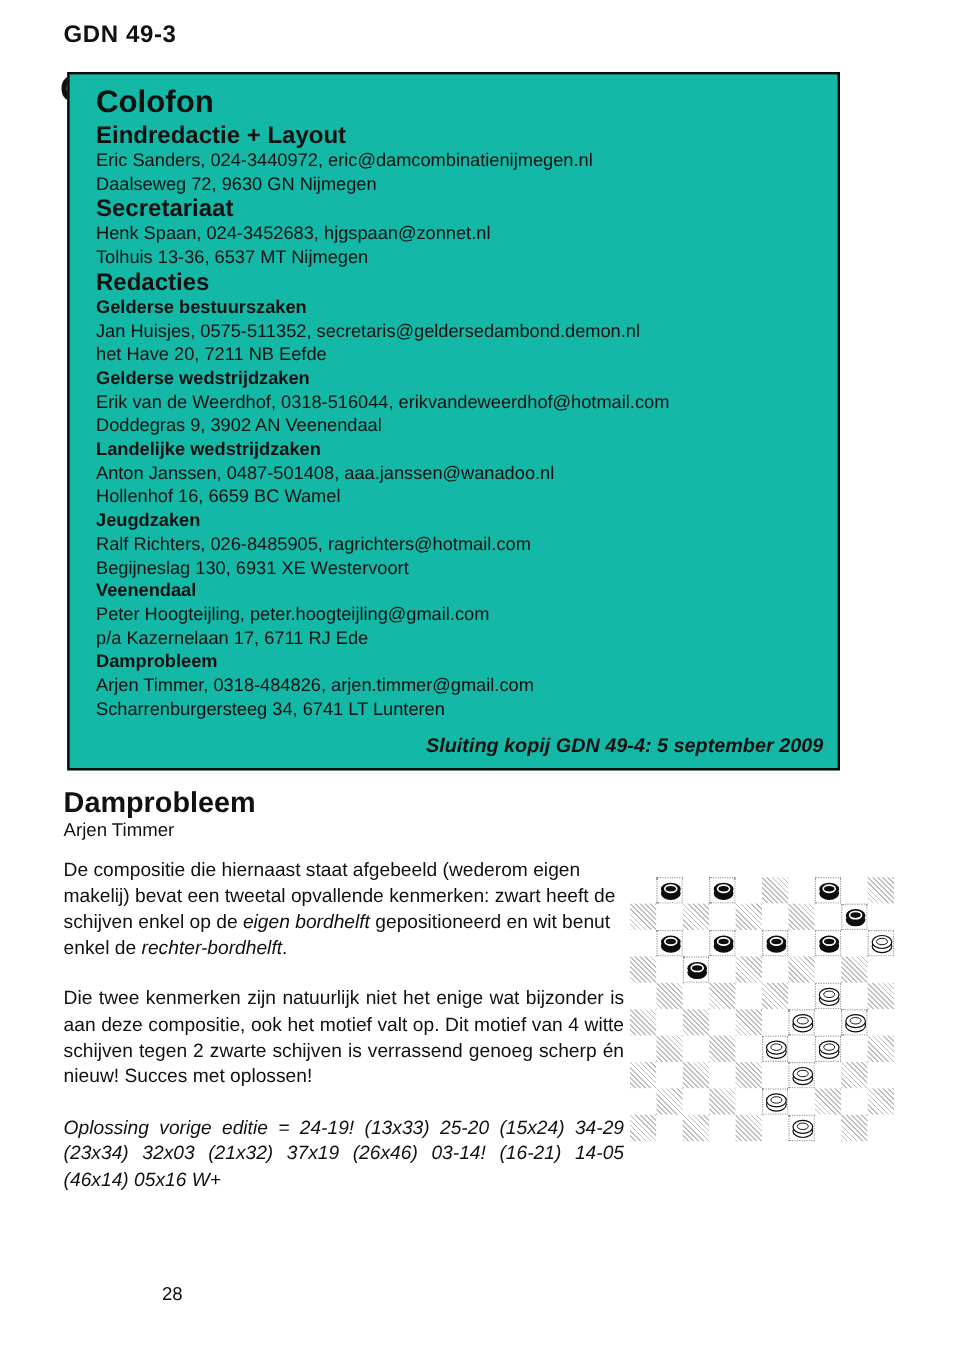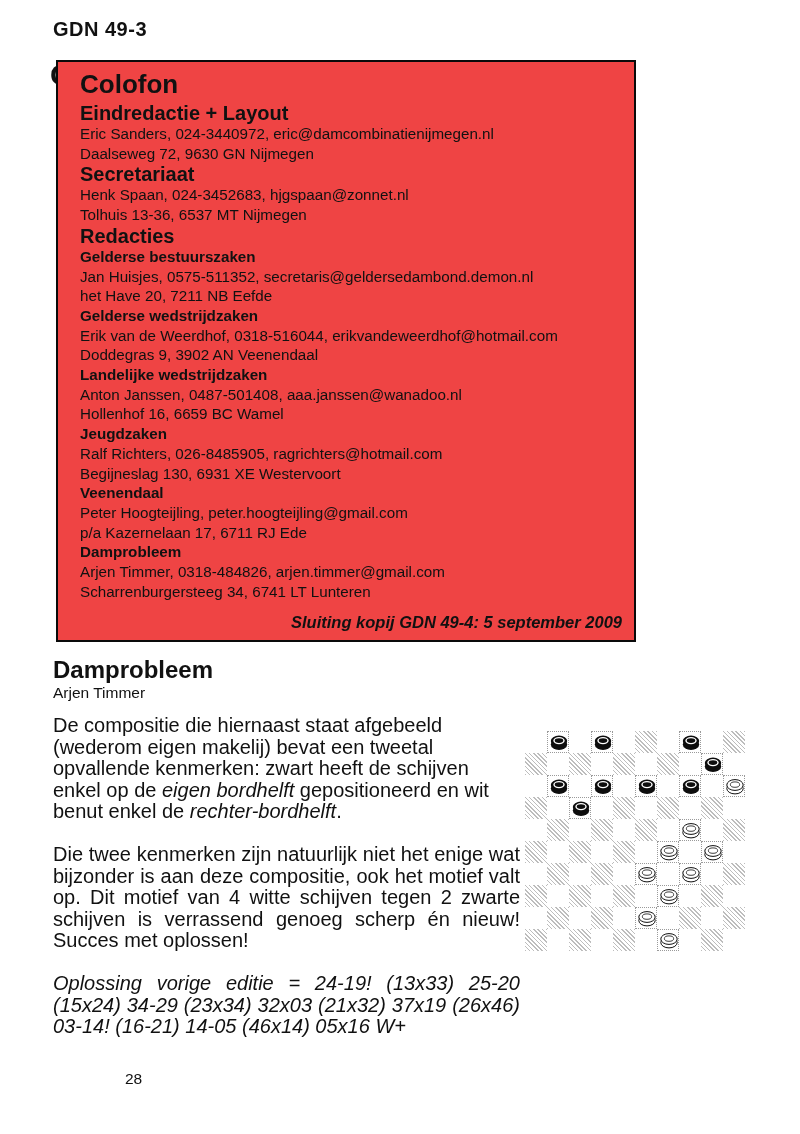--- a/index.html
+++ b/index.html
@@ -14,40 +14,40 @@
   .abs { position: absolute; }
 
   
   #page-header { left: 53px; top: 18px; font-size: 20px; font-weight: bold; letter-spacing: 0.5px; }
 
   
   #bg-letter { left: 50px; top: 58px; font-size: 30px; font-weight: bold; z-index: 1; }
 
   
   #colofon-box {
-    left: 56px; top: 60px; width: 580px; height: 582px;
-    background: #ef4444;
+    left: 56px; top: 60px; width: 644px; height: 582px;
+    background: #14b8a6;
     border: 2px solid #0a0a0a;
     z-index: 2;
     padding: 6px 14px 0 22px;
   }
   #colofon-title { font-size: 26px; font-weight: bold; line-height: 32px; margin-bottom: 2px; }
   .col-h1 { font-size: 20px; font-weight: bold; line-height: 22px; }
   .col-h2 { font-size: 15.2px; font-weight: bold; line-height: 19.7px; }
   .col-line { font-size: 15.2px; line-height: 19.7px; white-space: nowrap; }
   #colofon-closing {
     position: absolute; right: 12px; bottom: 8px;
     font-size: 16.5px; font-weight: bold; font-style: italic;
   }
 
   
   #article { left: 53px; top: 656px; width: 467px; z-index: 1; }
   #article-title { font-size: 24px; font-weight: bold; line-height: 27px; }
   #article-author { font-size: 15.5px; line-height: 20px; margin-bottom: 12px; }
-  .para { font-size: 20px; line-height: 21.6px; margin-bottom: 21px; }
+  .para { font-size: 16px; line-height: 21.6px; margin-bottom: 21px; }
   .para.justify { text-align: justify; }
   .para em { font-style: italic; }
   .para.italic { font-style: italic; }
 
   
   #board {
     left: 525px; top: 731px;
     display: grid;
     grid-template-columns: repeat(10, 22px);
     grid-template-rows: repeat(10, 22px);
@@ -55,21 +55,21 @@
   }
   .sq { width: 22px; height: 22px; position: relative; }
   .sq.light { background: #ffffff; }
   .sq.dark {
     background: repeating-linear-gradient(45deg, #bdbdbd 0px, #bdbdbd 1px, #ffffff 1px, #ffffff 3px);
   }
   .sq.occ { background: #ffffff; border: 1px dotted #9a9a9a; }
   .sq svg { position: absolute; left: 1px; top: 2px; }
 
   
-  #page-number { left: 125px; top: 1070px; font-size: 15.5px; }
+  #page-number { left: 135px; top: 1070px; font-size: 15.5px; }
 </style>
 </head>
 <body>
 
 <div class="abs" id="page-header">GDN 49-3</div>
 
 <div class="abs" id="bg-letter">C</div>
 
 <div class="abs" id="colofon-box">
   <div id="colofon-title">Colofon</div>

